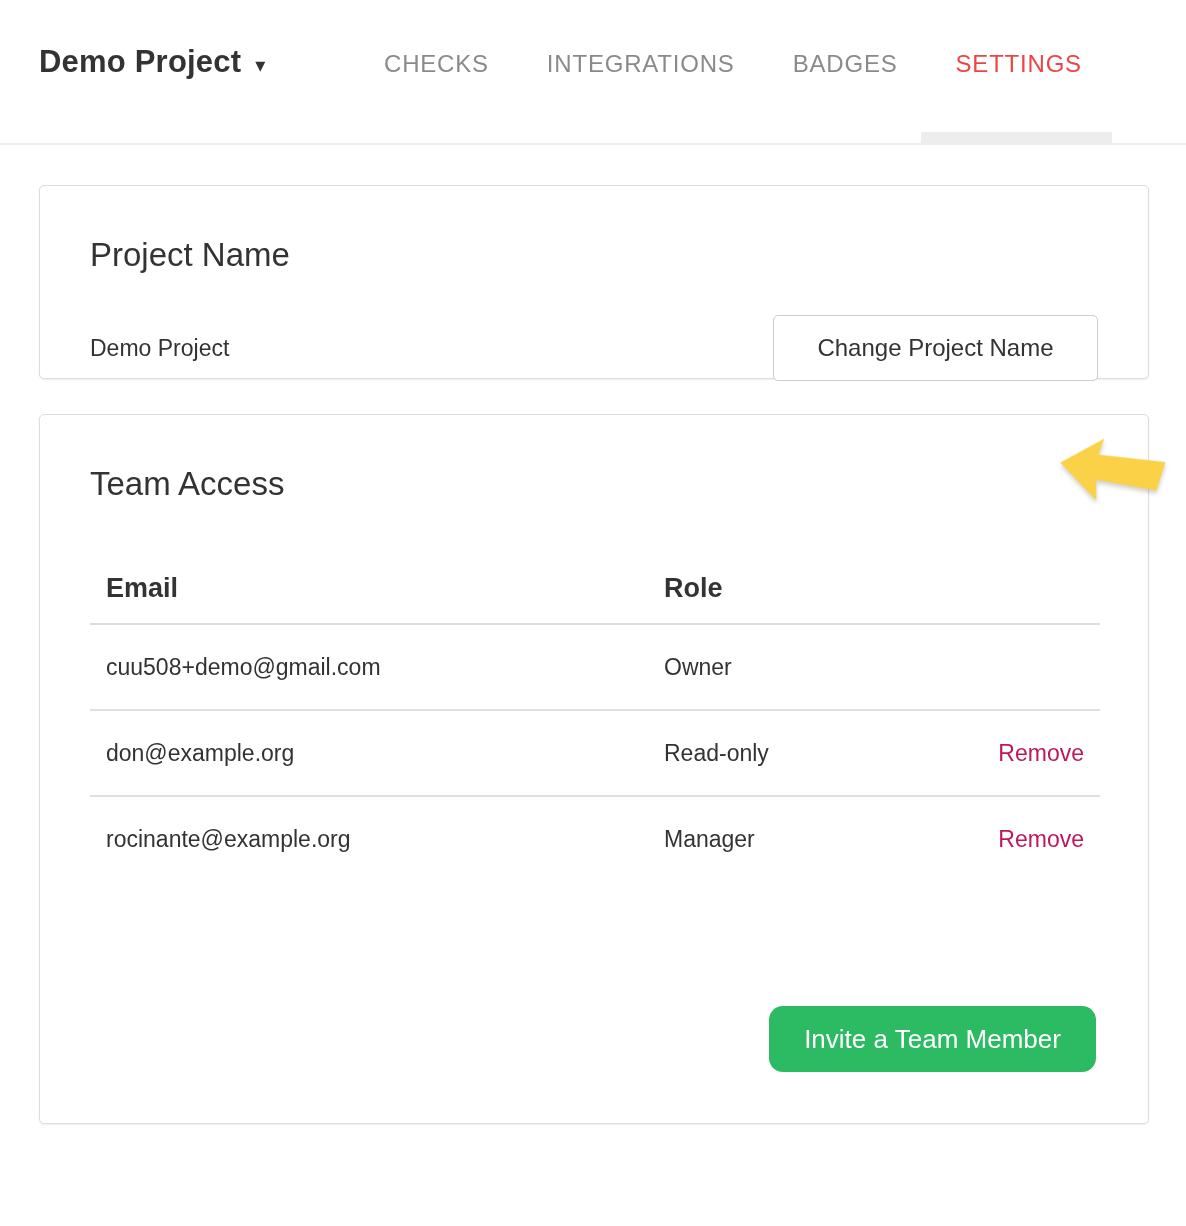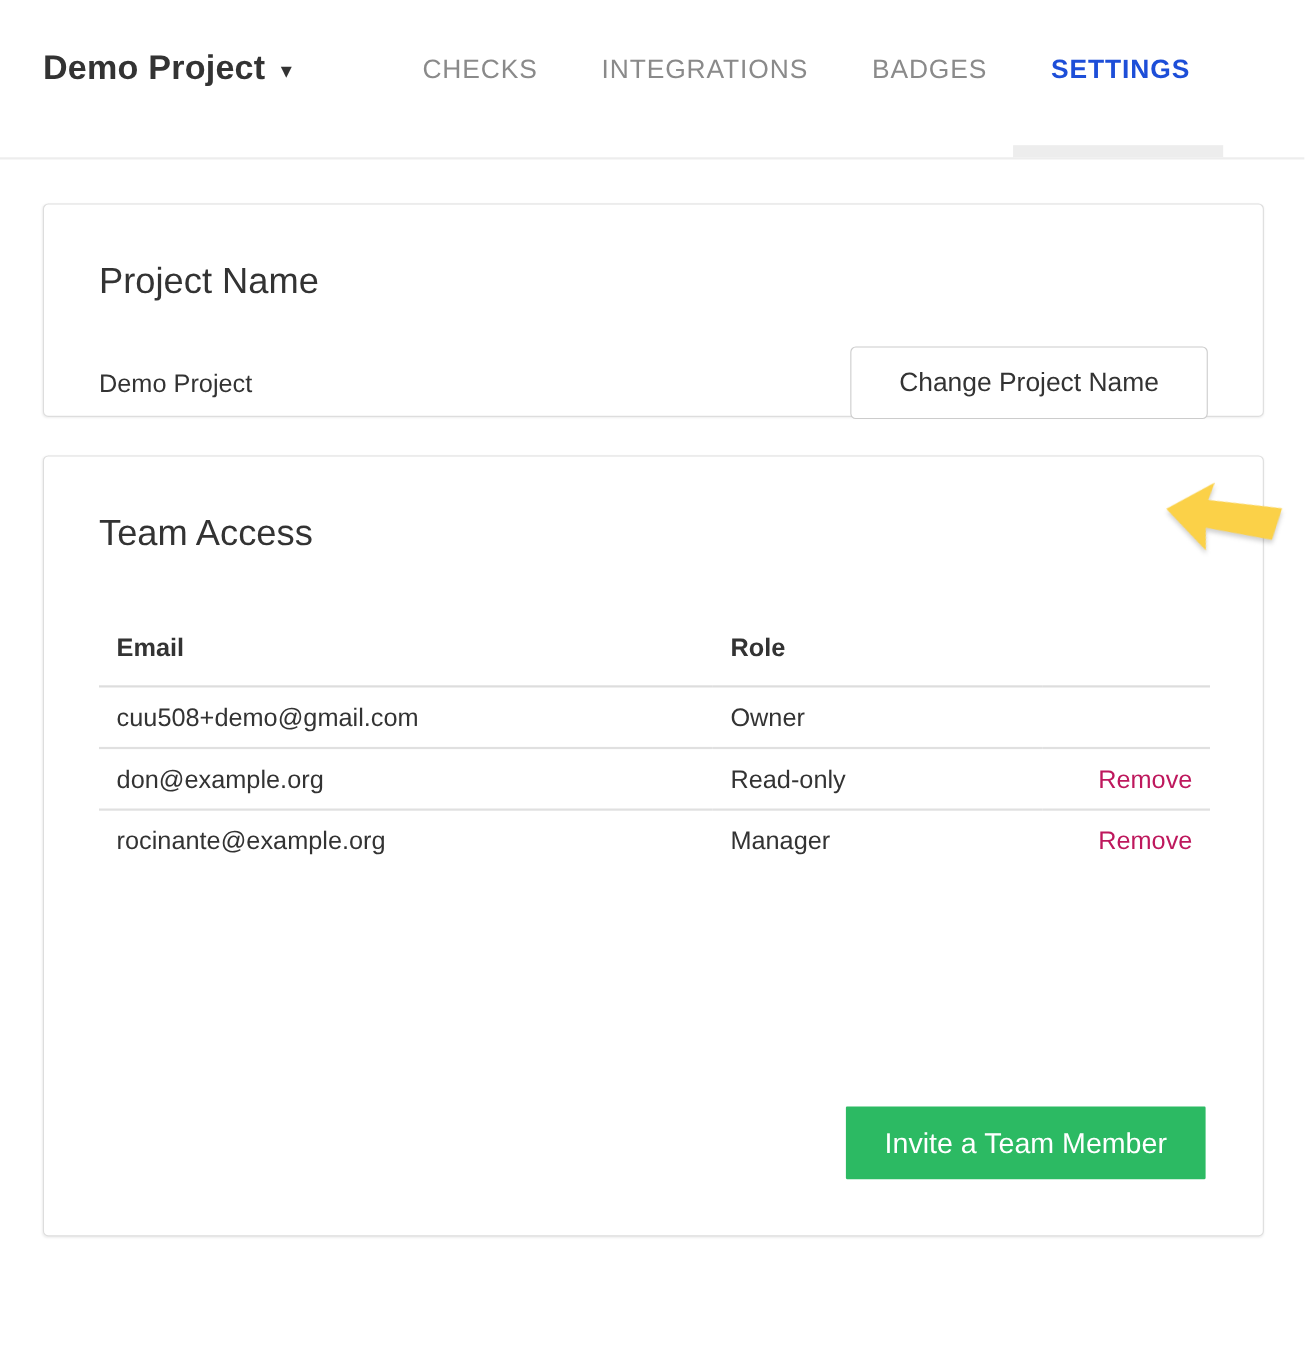--- a/index.html
+++ b/index.html
@@ -45,21 +45,21 @@
     margin-left: 23px;
   }
   .nav-item {
     font-size: 24px;
     color: #8a8a8a;
     letter-spacing: 0.8px;
     text-decoration: none;
     cursor: pointer;
     white-space: nowrap;
   }
-  .nav-item.active { color: #1d4ed8; font-weight: bold; }
+  .nav-item.active { color: #ef4444; }
   .tab-indicator {
     position: absolute;
     left: 921px; bottom: 0;
     width: 191px; height: 11px;
     background: #ededed;
   }
 
   
   .content { width: 1186px; }
   .card {
@@ -104,32 +104,32 @@
     width: 1010px;
     margin-top: 50px;
     border-collapse: collapse;
     table-layout: fixed;
   }
   .team-table col.c-email { width: 558px; }
   .team-table col.c-role  { width: 300px; }
   .team-table col.c-act   { width: 152px; }
   .team-table th {
     text-align: left;
-    font-size: 23px;
+    font-size: 27px;
     font-weight: bold;
     color: #333333;
     height: 71px;
     padding: 0 16px;
     border-bottom: 2px solid #dddddd;
     vertical-align: middle;
   }
   .team-table td {
     font-size: 23px;
     color: #333333;
-    height: 56px;
+    height: 86px;
     padding: 0 16px;
     border-bottom: 2px solid #e0e0e0;
     vertical-align: middle;
     white-space: nowrap;
     overflow: hidden;
   }
   .team-table tr:last-child td { border-bottom: none; }
   .team-table td.act, .team-table th.act { text-align: right; }
   .remove-link {
     color: #be185d;
@@ -139,21 +139,21 @@
   }
 
   
   .invite-row {
     position: absolute;
     right: 52px; bottom: 51px;
   }
   .btn-success {
     background: #2cba63;
     border: none;
-    border-radius: 1px;
+    border-radius: 14px;
     width: 327px; height: 66px;
     font-size: 26px;
     color: #ffffff;
     font-family: inherit;
     cursor: pointer;
   }
 
   
   .arrow-wrap {
     position: absolute;

